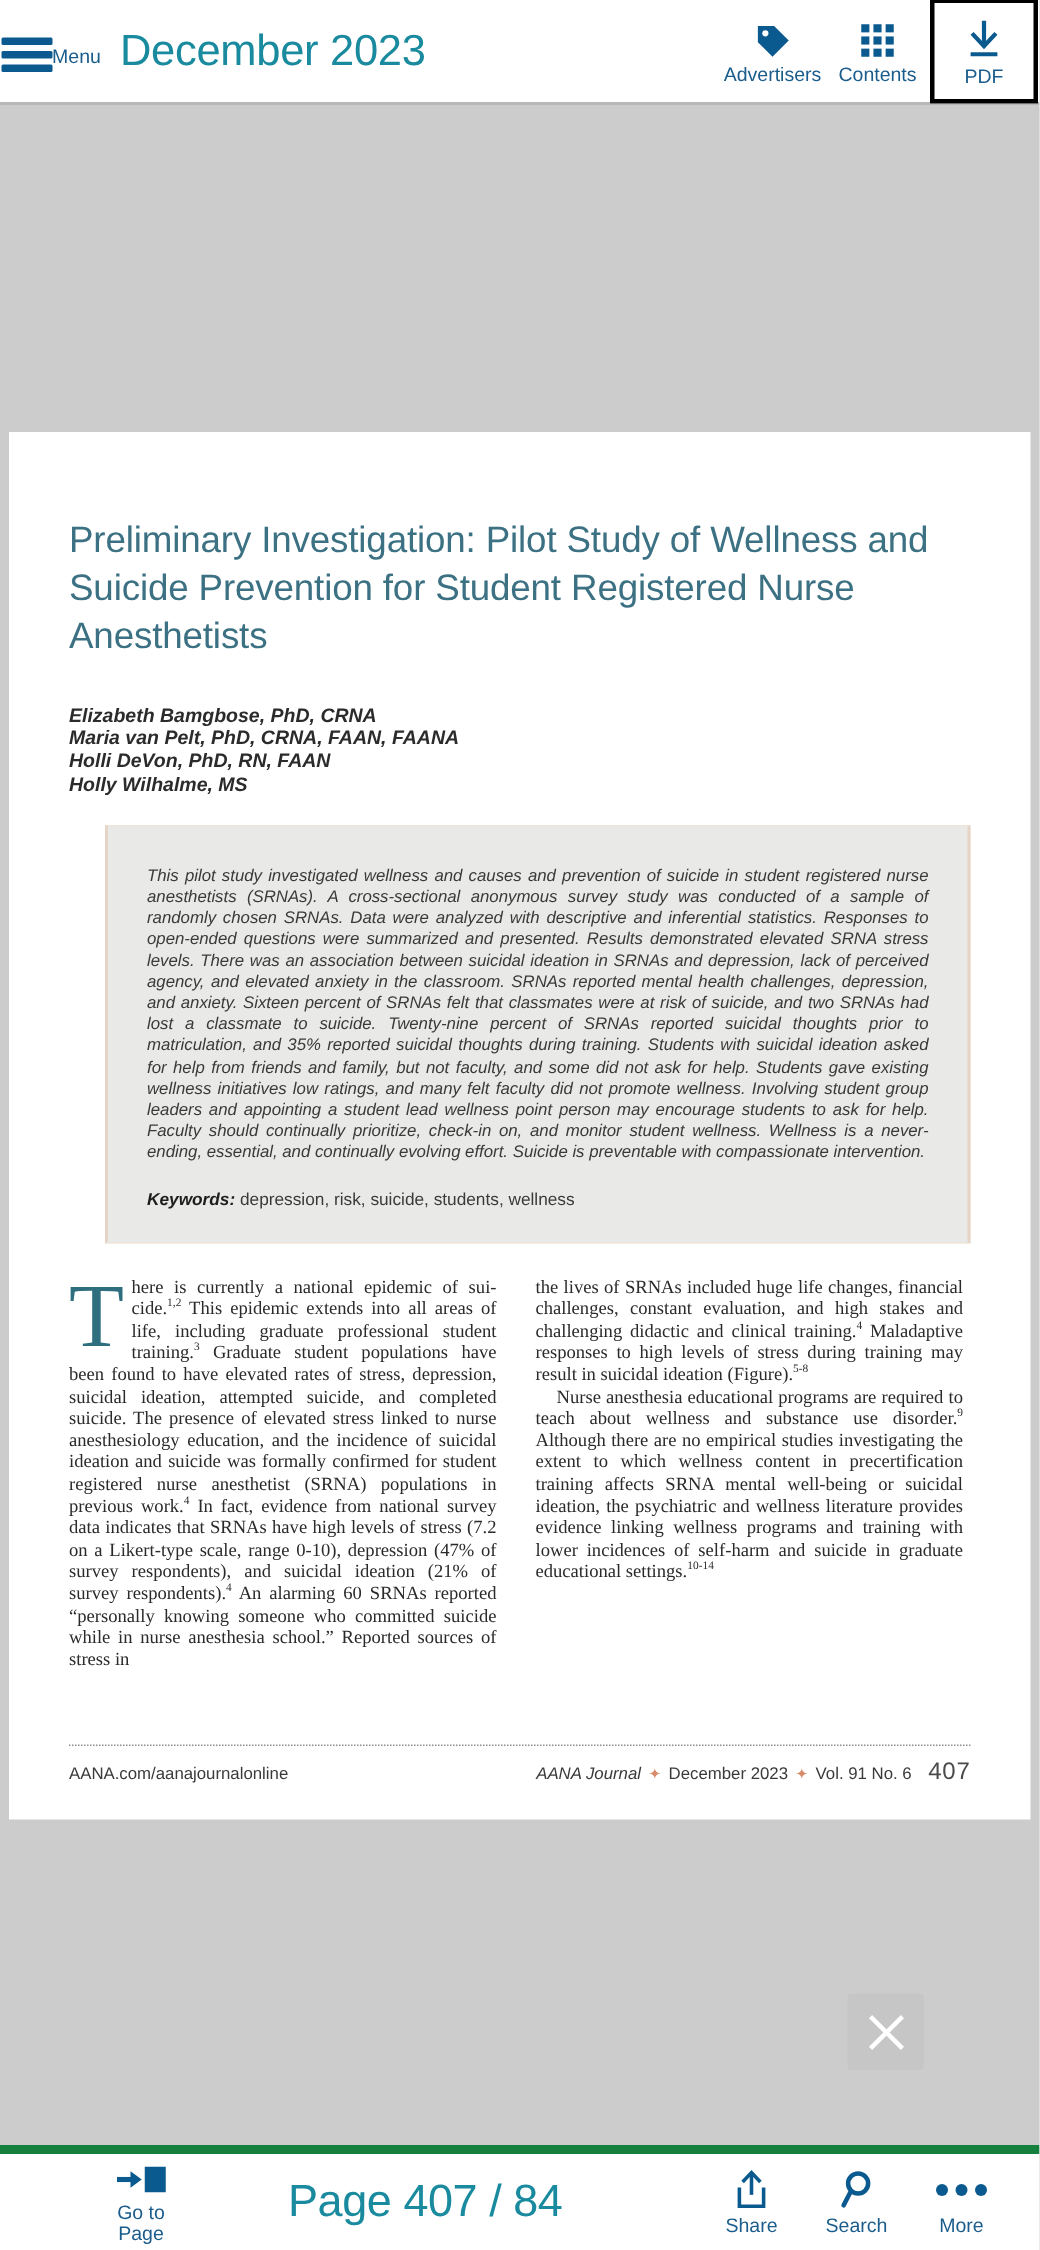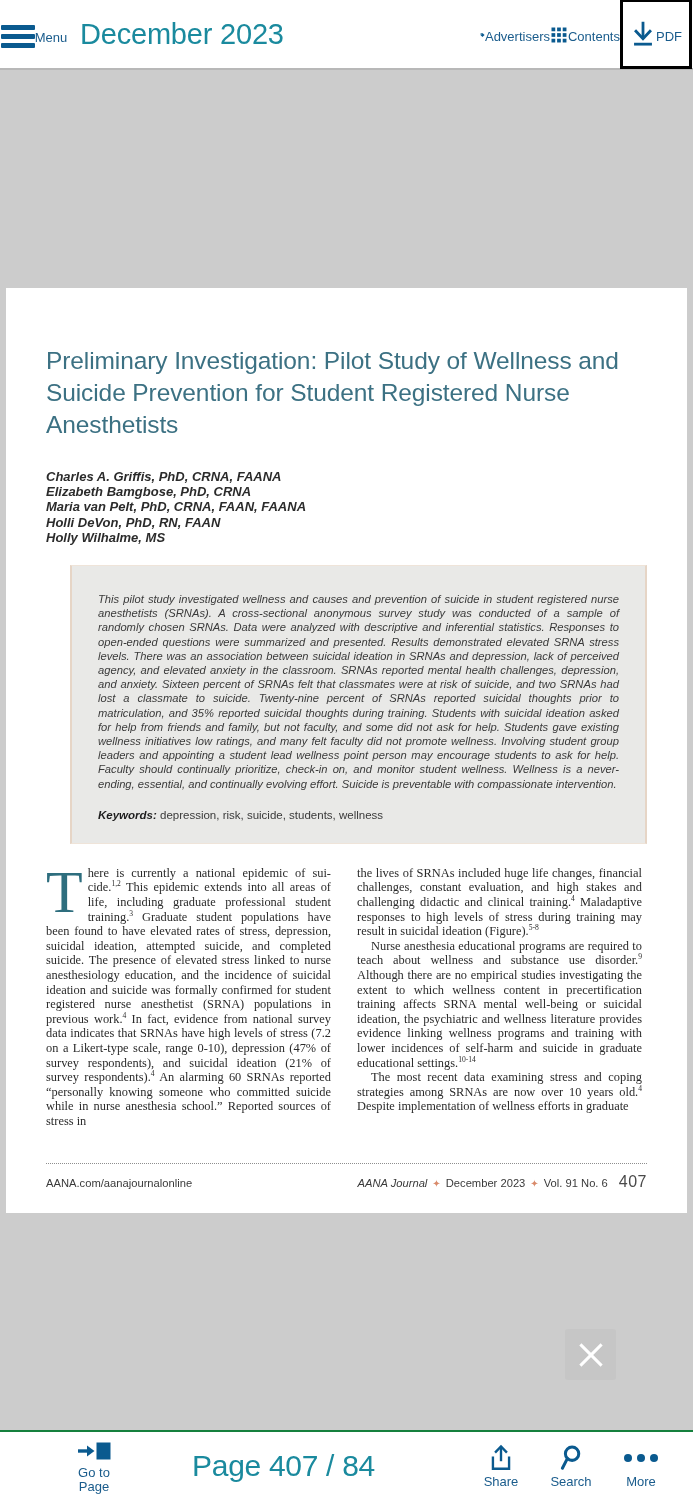--- a/index.html
+++ b/index.html
@@ -70,21 +70,21 @@
 
   .top-right {
     margin-left: auto;
     display: flex;
     align-items: stretch;
     height: 70px;
   }
   .top-action {
     width: 70px;
     display: flex;
-    flex-direction: row;
+    flex-direction: column;
     align-items: center;
     justify-content: center;
     cursor: pointer;
     padding-top: 2px;
   }
   .top-action.pdf {
     width: 72px;
     border: 3px solid #000;
     background: #fff;
     margin-right: 1px;
@@ -247,21 +247,21 @@
   }
 
   
   #bottom-bar {
     position: absolute;
     left: 0;
     top: 1430px;
     width: 693px;
     height: 70px;
     background: #ffffff;
-    border-top: 2px solid #15803d;
+    border-top: 6px solid #15803d;
     display: flex;
     align-items: center;
   }
   .bottom-action {
     display: flex;
     flex-direction: column;
     align-items: center;
     justify-content: center;
     cursor: pointer;
     width: 68px;
@@ -343,21 +343,20 @@
 </div>
 
 <div id="viewer">
 
   <div id="page">
     <div class="page-inner">
 
       <h1 id="article-title">Preliminary Investigation: Pilot Study of Wellness and Suicide Prevention for Student Registered Nurse Anesthetists</h1>
 
       <div id="authors">
-        <div>Charles A. Griffis, PhD, CRNA, FAANA</div>
         <div>Elizabeth Bamgbose, PhD, CRNA</div>
         <div>Maria van Pelt, PhD, CRNA, FAAN, FAANA</div>
         <div>Holli DeVon, PhD, RN, FAAN</div>
         <div>Holly Wilhalme, MS</div>
       </div>
 
       <div id="abstract-box">
         <div id="abstract-text">This pilot study investigated wellness and causes and prevention of suicide in student registered nurse anesthetists (SRNAs). A cross-sectional anonymous survey study was conducted of a sample of randomly chosen SRNAs. Data were analyzed with descriptive and inferential statistics. Responses to open-ended questions were summarized and presented. Results demonstrated elevated SRNA stress levels. There was an association between suicidal ideation in SRNAs and depression, lack of perceived agency, and elevated anxiety in the classroom. SRNAs reported mental health challenges, depression, and anxiety. Sixteen percent of SRNAs felt that classmates were at risk of suicide, and two SRNAs had lost a classmate to suicide. Twenty-nine percent of SRNAs reported suicidal thoughts prior to matriculation, and 35% reported suicidal thoughts during training. Students with suicidal ideation asked for help from friends and family, but not faculty, and some did not ask for help. Students gave existing wellness initiatives low ratings, and many felt faculty did not promote wellness. Involving student group leaders and appointing a student lead wellness point person may encourage students to ask for help. Faculty should continually prioritize, check-in on, and monitor student wellness. Wellness is a never-ending, essential, and continually evolving effort. Suicide is preventable with compassionate intervention.</div>
         <div id="keywords-line">
           <span class="kw-label">Keywords:</span>
@@ -367,21 +366,20 @@
 
       <div id="body-cols">
 
         <div class="col">
           <p class="first dropcap-para"><span class="dropcap">T</span><span>here is currently a national epidemic of sui-cide.</span><sup>1,2</sup><span> This epidemic extends into all areas of life, including graduate professional student training.</span><sup>3</sup><span> Graduate student populations have been found to have elevated rates of stress, depression, suicidal ideation, attempted suicide, and completed suicide. The presence of elevated stress linked to nurse anesthesiology education, and the incidence of suicidal ideation and suicide was formally confirmed for student registered nurse anesthetist (SRNA) populations in previous work.</span><sup>4</sup><span> In fact, evidence from national survey data indicates that SRNAs have high levels of stress (7.2 on a Likert-type scale, range 0-10), depression (47% of survey respondents), and suicidal ideation (21% of survey respondents).</span><sup>4</sup><span> An alarming 60 SRNAs reported “personally knowing someone who committed suicide while in nurse anesthesia school.” Reported sources of stress in</span></p>
         </div>
 
         <div class="col">
           <p class="first"><span>the lives of SRNAs included huge life changes, financial challenges, constant evaluation, and high stakes and challenging didactic and clinical training.</span><sup>4</sup><span> Maladaptive responses to high levels of stress during training may result in suicidal ideation (Figure).</span><sup>5-8</sup></p>
           <p><span>Nurse anesthesia educational programs are required to teach about wellness and substance use disorder.</span><sup>9</sup><span> Although there are no empirical studies investigating the extent to which wellness content in precertification training affects SRNA mental well-being or suicidal ideation, the psychiatric and wellness literature provides evidence linking wellness programs and training with lower incidences of self-harm and suicide in graduate educational settings.</span><sup>10-14</sup></p>
-          <p><span>The most recent data examining stress and coping strategies among SRNAs are now over 10 years old.</span><sup>4</sup><span> Despite implementation of wellness efforts in graduate</span></p>
         </div>
 
       </div>
     </div>
 
     <div id="page-footer">
       <div id="footer-rule"></div>
       <div id="footer-row">
         <span>AANA.com/aanajournalonline</span>
         <span id="footer-right">

